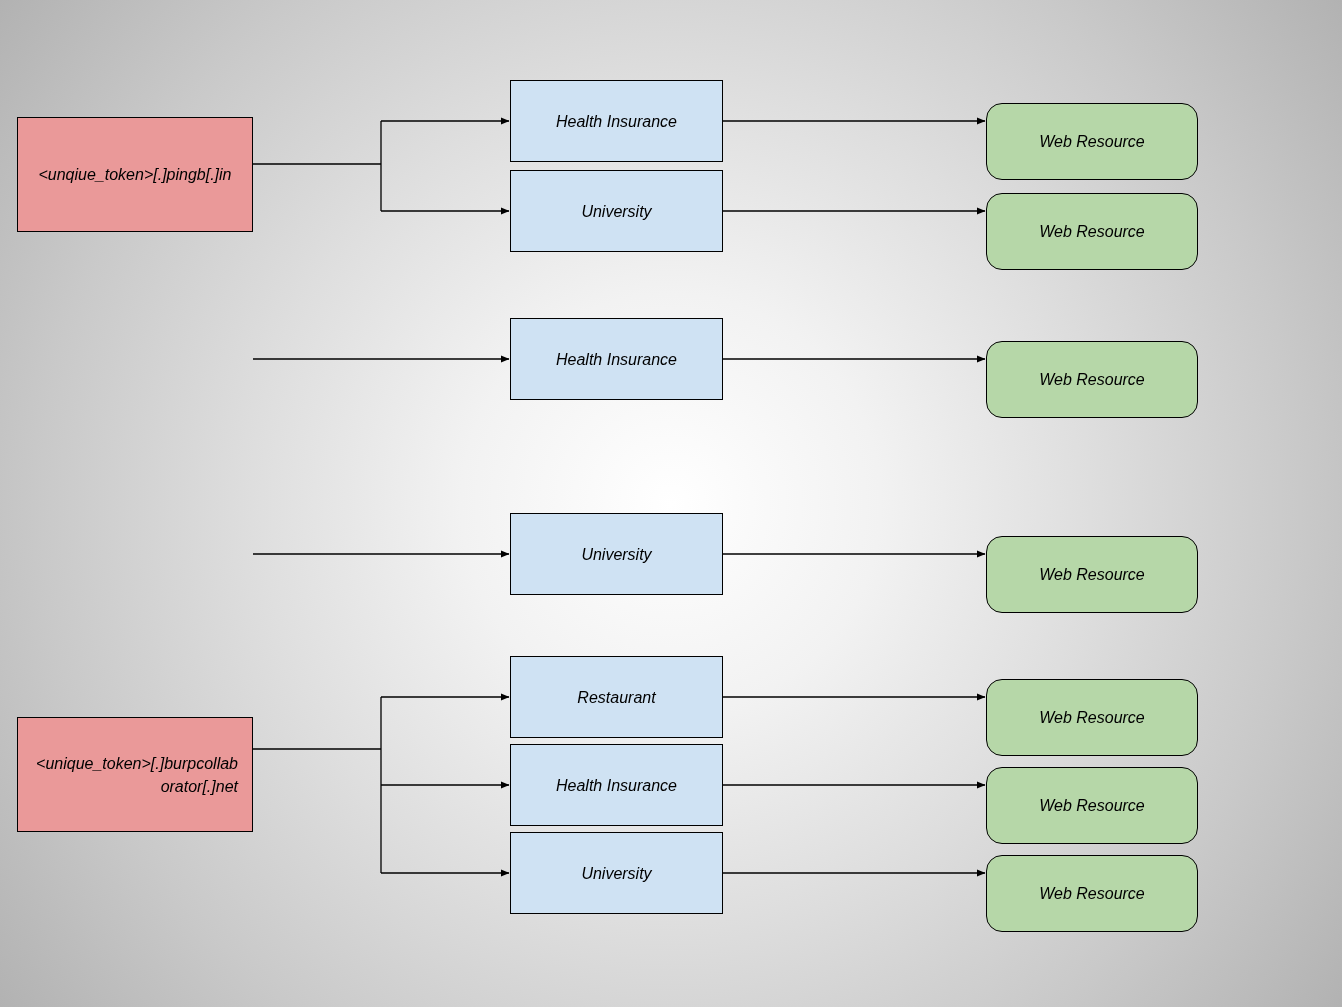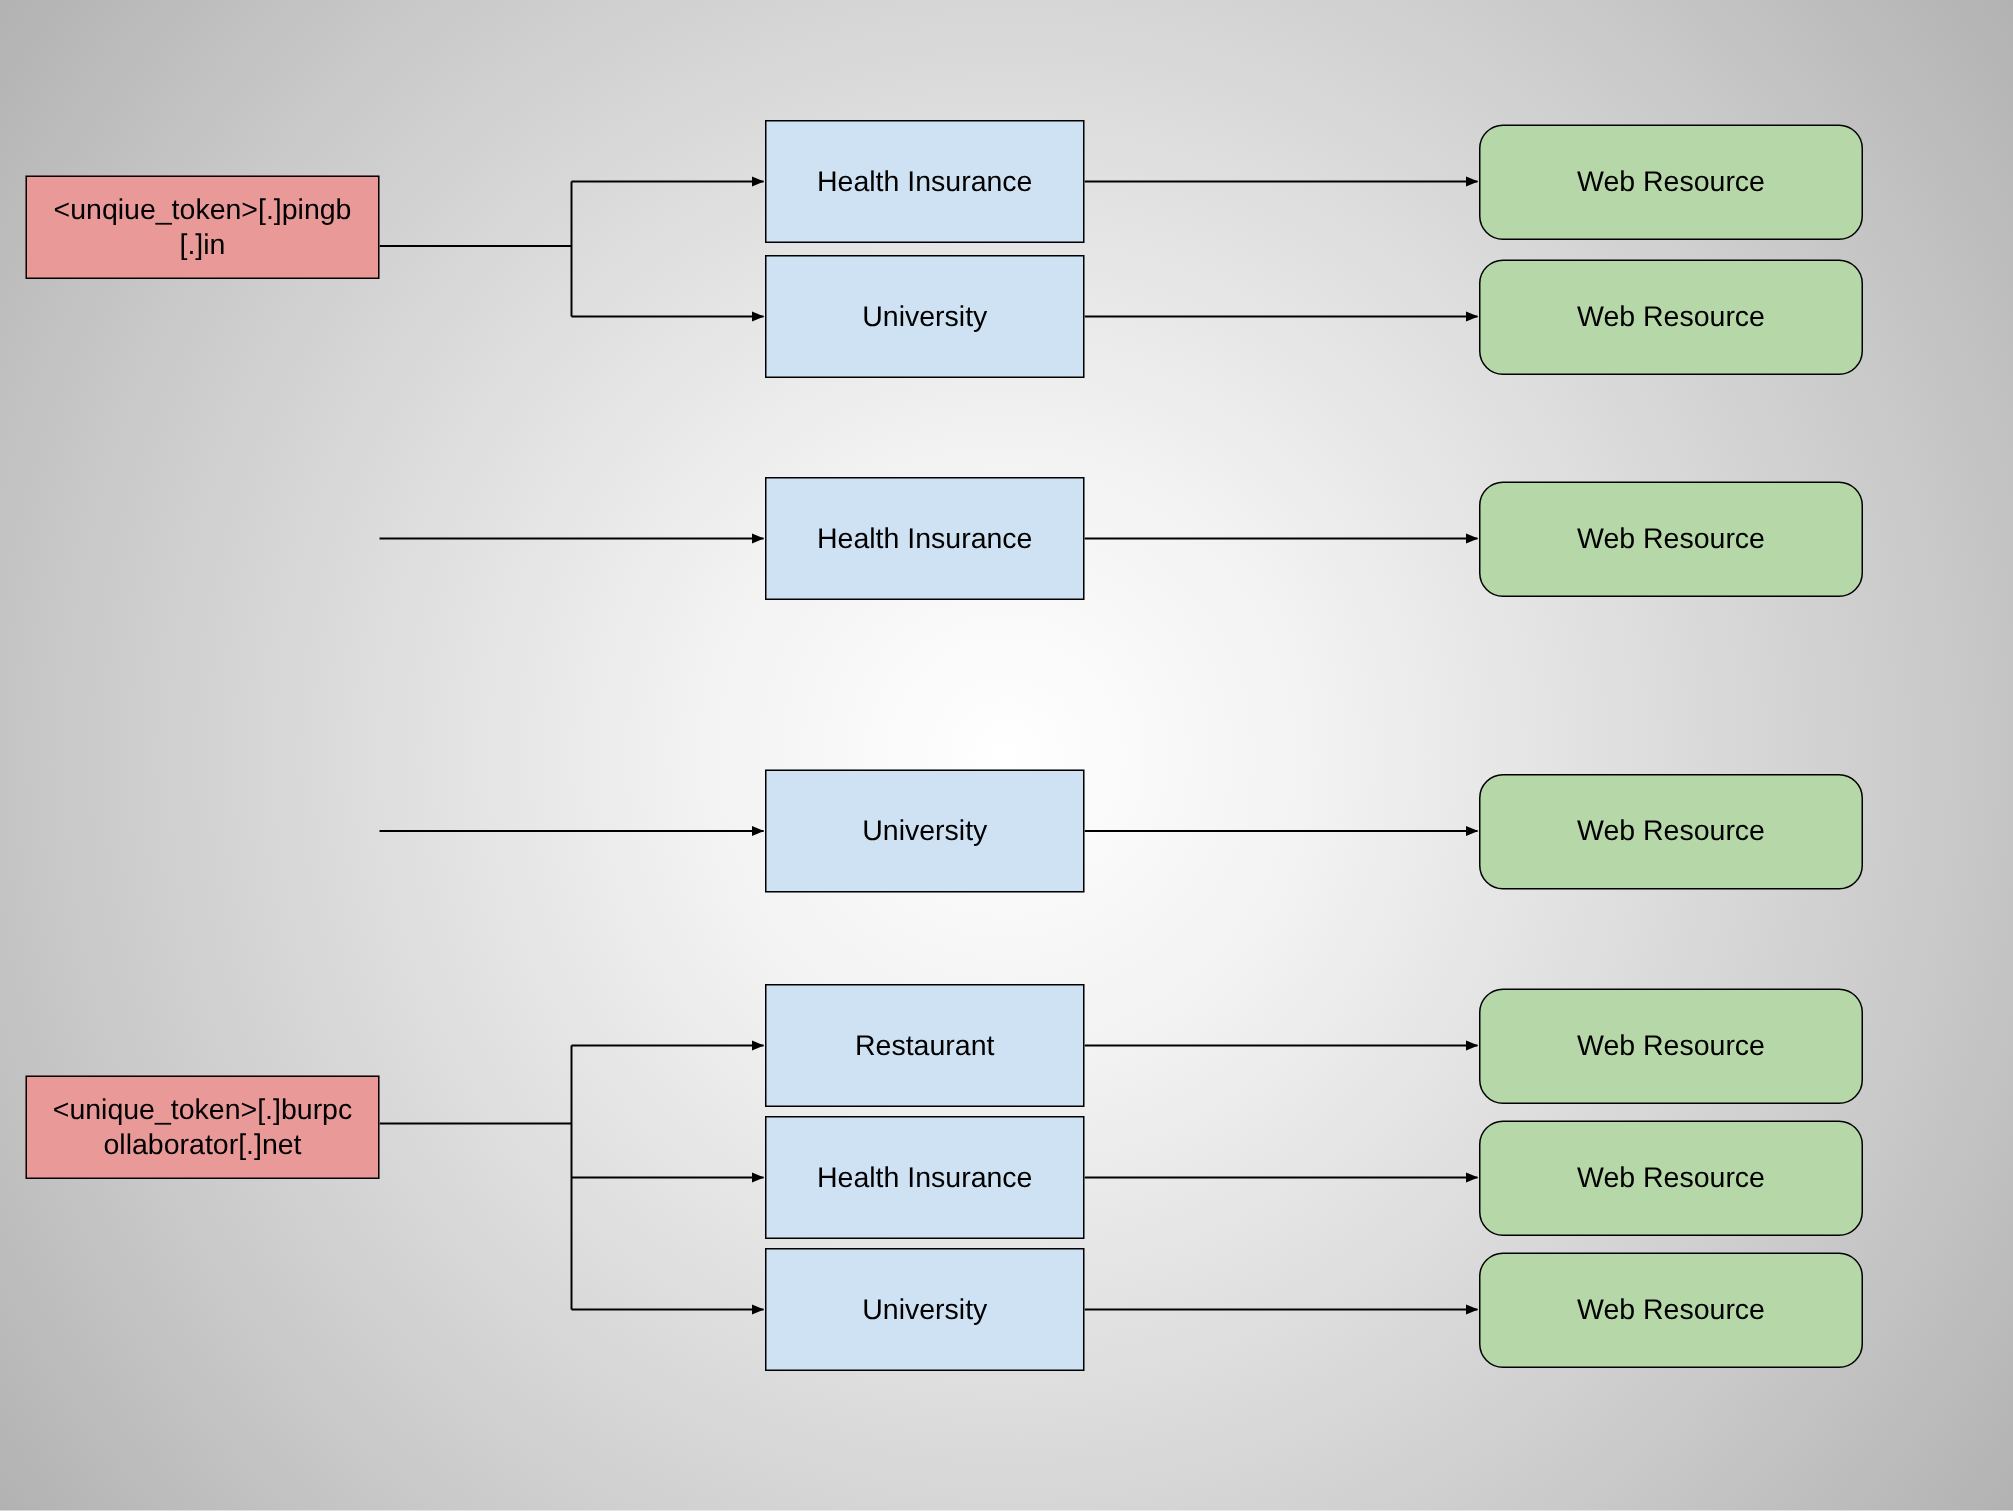--- a/index.html
+++ b/index.html
@@ -24,46 +24,48 @@
     left: 0; top: 0;
     width: 1342px;
     height: 1007px;
   }
   .node {
     position: absolute;
     box-sizing: border-box;
     display: flex;
     align-items: center;
     justify-content: center;
-    text-align: center;
+    text-align: right;
     border: 1px solid #000000;
     color: #000000;
-    font-size: 19px;
+    font-size: 16px;
     line-height: 23px;
+    font-style: italic;
   }
   .source {
     left: 17px;
     width: 236px;
-    height: 69px;
+    height: 115px;
     background: #ea9999;
     padding: 0 14px;
     word-break: break-all;
   }
   .category {
     left: 510px;
     width: 213px;
     height: 82px;
     background: #cfe2f3;
   }
   .resource {
     left: 986px;
-    width: 256px;
+    width: 212px;
     height: 77px;
     background: #b6d7a8;
     border-radius: 16px;
+    margin-top: 20px;
   }
 </style>
 </head>
 <body>
 
 <div class="canvas">
 
   <svg class="connectors" width="1342" height="1007" viewBox="0 0 1342 1007">
     <defs>
       <marker id="arrow" markerWidth="9" markerHeight="8" refX="8" refY="4" orient="auto" markerUnits="userSpaceOnUse">

